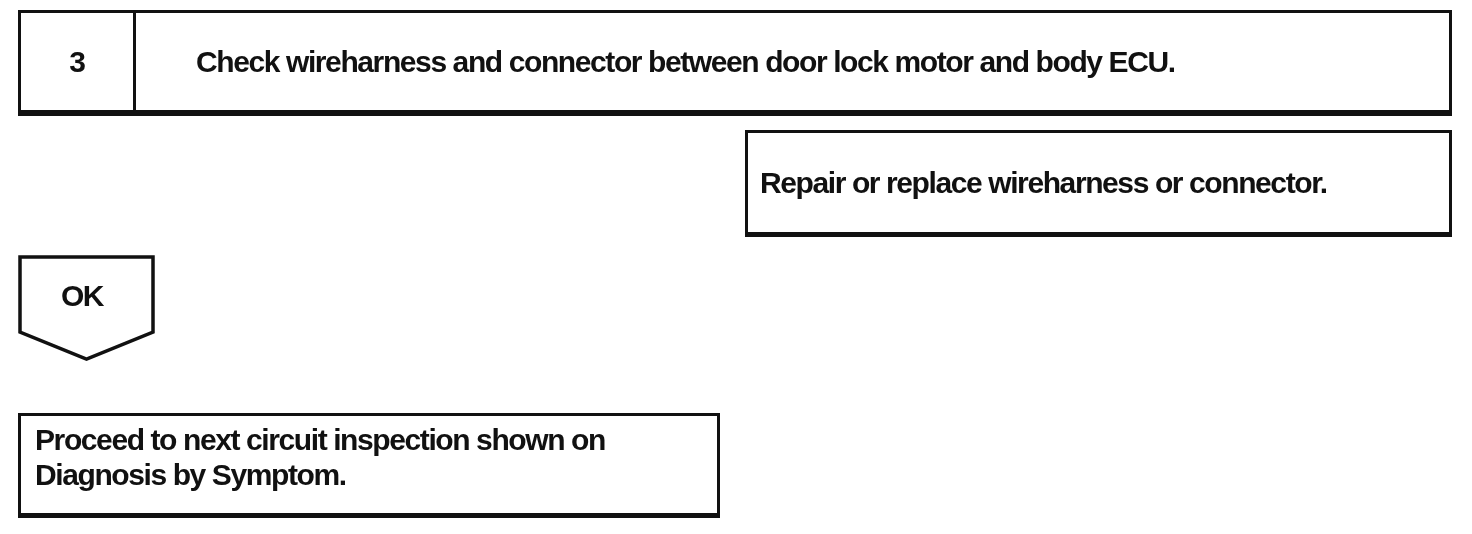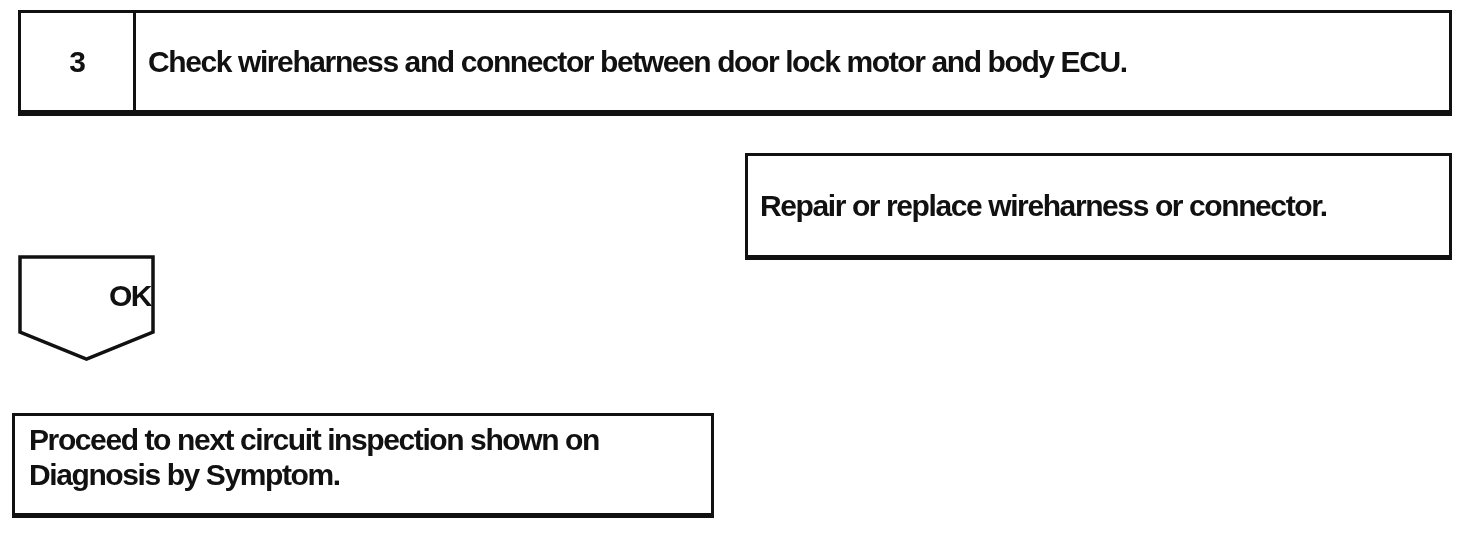--- a/index.html
+++ b/index.html
@@ -32,50 +32,50 @@
   }
   .step-num{
     width:112px;flex:0 0 112px;
     border-right:3px solid var(--ink);
     display:flex;align-items:center;justify-content:center;
   }
   .step-instruction{
     flex:1;
     display:flex;align-items:center;
     padding-left:12px;
+    margin-left:48px;
   }
   
   .ng-connector{
     position:absolute;left:613px;top:130px;width:124px;height:107px;
   }
   .ok-connector{
     position:absolute;left:18px;top:255px;width:137px;height:106px;
   }
   .connector-svg{position:absolute;left:0;top:0;}
   .connector-label{
     position:absolute;left:0;top:0;
     display:flex;align-items:center;justify-content:center;
   }
   .ng-connector .connector-label{width:100%;height:100%;padding-right:12px;box-sizing:border-box;}
-  .ok-connector .connector-label{width:100%;height:81px;padding-right:9px;box-sizing:border-box;margin-left:48px;}
+  .ok-connector .connector-label{width:100%;height:81px;padding-right:9px;box-sizing:border-box;}
   .action-box{
     position:absolute;
     box-sizing:border-box;
     border:3px solid var(--ink);
     border-bottom-width:5px;
     background:var(--paper);
   }
   .ng-action-box{
     left:745px;top:130px;width:707px;height:107px;
     display:flex;align-items:center;
     padding-left:12px;
-    margin-top:23px;
   }
   .ok-action-box{
-    left:12px;top:413px;width:702px;height:105px;
+    left:18px;top:413px;width:702px;height:105px;
     padding:6px 10px 0 14px;
   }
 </style>
 </head>
 <body>
 
 <div class="canvas">
 
   <div class="step-box">
     <div class="step-num fc-text">3</div>

